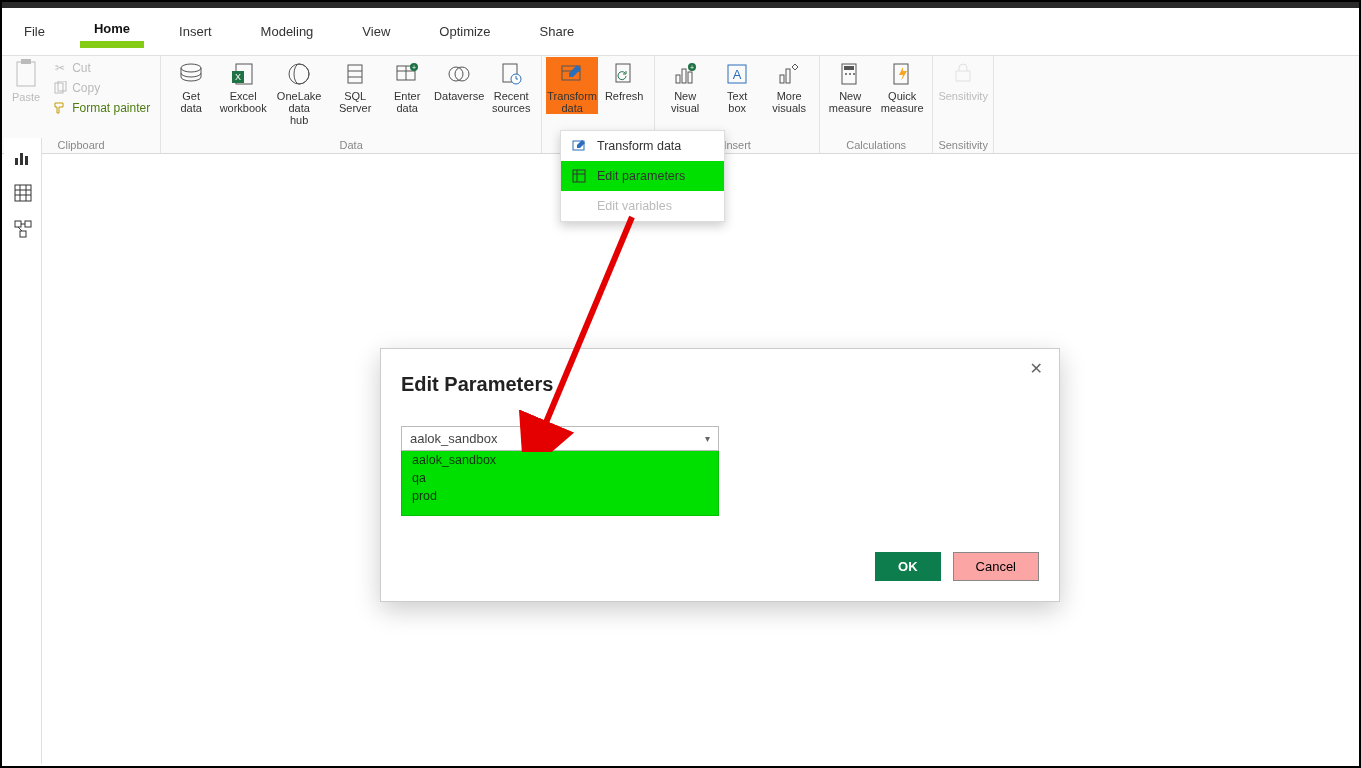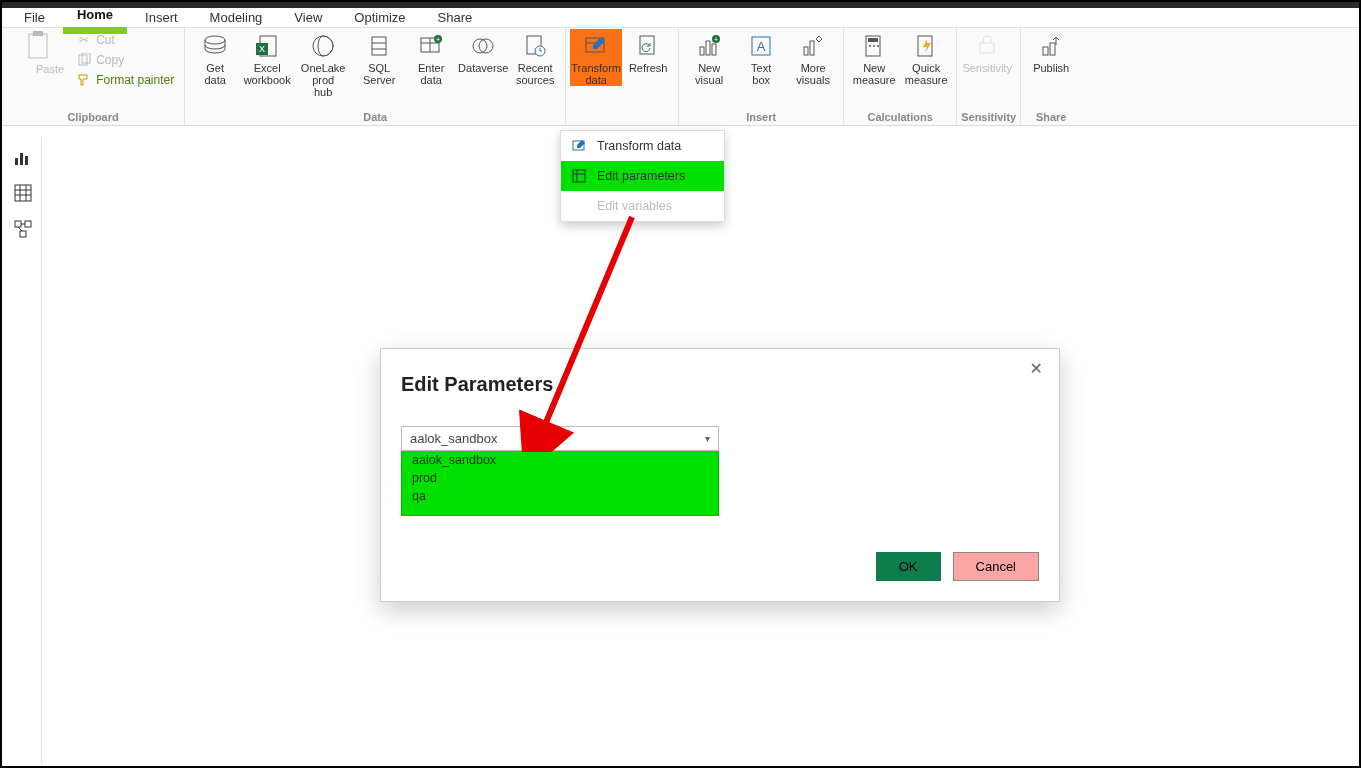--- a/index.html
+++ b/index.html
@@ -1,56 +1,56 @@
 <!DOCTYPE html>
 <html><head>
 <meta charset="utf-8">
 <style>
 * { box-sizing: border-box; margin: 0; padding: 0; font-family: "Segoe UI", Arial, sans-serif; }
 body { background: #ffffff; width: 1361px; height: 768px; position: relative; overflow: hidden; border: 2px solid #000; }
 .topbar { height: 6px; background: #2a2a2a; }
-.menubar { display: flex; align-items: center; height: 20px; border-bottom: 1px solid #e0e0e0; padding: 0 8px; gap: 4px; }
+.menubar { display: flex; align-items: center; height: 48px; border-bottom: 1px solid #e0e0e0; padding: 0 8px; gap: 21px; }
 .menubar .tab { padding: 5px 14px; font-size: 13px; color: #333; cursor: pointer; }
 .menubar .tab.active { font-weight: 600; border-bottom: 7px solid #84cc16; color: #111; }
 .ribbon { display: flex; border-bottom: 1px solid #d9d9d9; height: 98px; background: #fafafa; }
 .ribbon-group { display: flex; flex-direction: column; border-right: 1px solid #e3e3e3; padding: 1px 4px 0 4px; }
 .ribbon-group .items { display: flex; flex: 1; align-items: flex-start; }
-.ribbon-group .grp-label { text-align: center; font-size: 11px; color: #888; padding: 2px 0 2px; font-weight: bold; }
+.ribbon-group .grp-label { text-align: center; font-size: 11px; color: #888; padding: 2px 0 2px; }
 .rbtn { display: flex; flex-direction: column; align-items: center; justify-content: flex-start; width: 52px; padding: 3px 2px 0; cursor: pointer; }
 .rbtn .ic { width: 28px; height: 28px; display: flex; align-items: center; justify-content: center; }
 .rbtn .lbl { font-size: 11px; text-align: center; line-height: 12px; margin-top: 2px; color: #333; min-height: 24px; white-space: pre-line; }
 .rbtn.wide { width: 60px; }
 .rbtn.disabled .lbl { color: #bbb; }
 .rbtn.disabled svg { opacity: 0.4; }
 .clip-col { display: flex; flex-direction: column; padding: 2px 4px; gap: 2px; }
 .clip-row { display: flex; align-items: center; gap: 4px; font-size: 12px; color: #bbb; padding: 1px 2px; }
 .clip-row.en { color: #4d7c0f; }
 .clip-row .ci { width: 16px; height: 16px; display:inline-flex; align-items:center; justify-content:center; }
 .paste-box { display:flex; flex-direction:column; align-items:center; padding: 2px 6px; }
-.paste-box .lbl { font-size: 11px; color: #bbb; margin-top: 2px; margin-left: 24px; }
+.paste-box .lbl { font-size: 11px; color: #bbb; margin-top: 2px; }
 .left-rail { position: absolute; left: 2px; top: 136px; bottom: 2px; width: 38px; border-right: 1px solid #e0e0e0; display: flex; flex-direction: column; align-items: center; padding-top: 8px; gap: 14px; background: #fff; }
 .rail-ico { width: 22px; height: 22px; display:flex; align-items:center; justify-content:center; cursor:pointer; }
 .dropdown-menu { position: absolute; left: 558px; top: 128px; width: 165px; background: #fff; box-shadow: 0 4px 10px rgba(0,0,0,0.2); border: 1px solid #ddd; z-index: 5; }
 .dm-item { display:flex; align-items:center; gap: 10px; padding: 7px 10px; font-size: 12.5px; color: #333; cursor:pointer; }
 .dm-item .dmi { width:16px; height:16px; display:flex; align-items:center; justify-content:center; }
 .dm-item.highlight { background: #00e000; }
 .dm-item.disabled { color: #bbb; }
 .dialog { position:absolute; left: 378px; top: 346px; width: 680px; background:#fff; border:1px solid #ccc; box-shadow: 0 8px 24px rgba(0,0,0,0.2); padding: 24px 20px 20px; z-index:4; }
 .dialog .close { position:absolute; right:10px; top:8px; font-size:16px; color:#666; cursor:pointer; padding:2px 6px; }
 .dialog h2 { font-size: 20px; font-weight:600; color:#222; margin-bottom: 30px; }
 .field-label { font-size: 12.5px; color:#333; margin-bottom:4px; display:flex; align-items:center; gap:4px; }
 .info-ico { width:12px; height:12px; border:1px solid #888; border-radius:50%; font-size:9px; display:inline-flex; align-items:center; justify-content:center; color:#888; }
 .combobox { width: 318px; border:1px solid #bbb; display:flex; align-items:center; padding:4px 8px; font-size:13px; color:#444; position:relative; }
 .combobox .caret { margin-left:auto; font-size:10px; color:#666; }
 .options-list { width: 318px; border:1px solid #bbb; border-top:none; }
 .options-list.highlight { background:#00e000; padding-bottom: 10px; border-color: #00c000; }
 .opt { padding: 2px 10px; font-size:12.5px; color:#113311; cursor:pointer; }
 .dialog-buttons { display:flex; justify-content:flex-end; gap:12px; margin-top: 36px; }
 .btn { padding: 6px 22px; font-size:13px; border:1px solid #888; background:#fca5a5; cursor:pointer; }
-.btn.primary { background:#0d7d4d; color:#000000; border-color:#0d7d4d; font-weight:400; }
+.btn.primary { background:#0d7d4d; color:#ffffff; border-color:#0d7d4d; font-weight:700; }
 .arrow { position:absolute; z-index:6; pointer-events:none; }
 .highlight-box { position:absolute; left:378px; top:465px; width:348px; height:70px; background:#00e000; z-index:3; }
 svg { display:block; }
 </style>
 </head>
 <body>
 
 <div class="topbar"></div>
 
 <div class="menubar">
@@ -127,21 +127,21 @@
         <span class="lbl">Excel
 workbook</span>
       </div>
       <div class="rbtn wide">
         <span class="ic">
             <svg width="26" height="26">
               <circle cx="13" cy="13" r="10" fill="none" stroke="#555"></circle>
               <path d="M13 3 a10 10 0 0 1 0 20 a5 10 0 0 1 0 -20" fill="none" stroke="#555"></path>
             </svg>
           </span>
-        <span class="lbl">OneLake prod
+        <span class="lbl">OneLake data
 hub</span>
       </div>
       <div class="rbtn">
         <span class="ic">
             <svg width="26" height="26">
               <rect x="6" y="4" width="14" height="18" fill="none" stroke="#555"></rect>
               <line x1="6" y1="10" x2="20" y2="10" stroke="#555"></line>
               <line x1="6" y1="16" x2="20" y2="16" stroke="#555"></line>
             </svg>
           </span>
@@ -289,35 +289,20 @@
               <rect x="6" y="10" width="14" height="10" fill="none" stroke="#bbb"></rect>
               <path d="M9 10 v-3 a4 4 0 0 1 8 0 v3" fill="none" stroke="#bbb"></path>
             </svg>
           </span>
         <span class="lbl">Sensitivity</span>
       </div>
     </div>
     <div class="grp-label">Sensitivity</div>
   </div>
 
-  <div class="ribbon-group" style="border-right:none;">
-    <div class="items">
-      <div class="rbtn">
-        <span class="ic">
-            <svg width="26" height="26">
-              <rect x="5" y="14" width="5" height="8" fill="none" stroke="#555"></rect>
-              <rect x="12" y="10" width="5" height="12" fill="none" stroke="#555"></rect>
-              <path d="M18 4 l0 8 M15 7 l3 -3 l3 3" fill="none" stroke="#555"></path>
-            </svg>
-          </span>
-        <span class="lbl">Publish</span>
-      </div>
-    </div>
-    <div class="grp-label">Share</div>
-  </div>
 
 </div>
 
 <div class="left-rail">
   <div class="rail-ico">
       <svg width="18" height="18">
         <rect x="1" y="10" width="3" height="7" fill="#333"></rect>
         <rect x="6" y="5" width="3" height="12" fill="#333"></rect>
         <rect x="11" y="8" width="3" height="9" fill="#333"></rect>
       </svg>
@@ -374,22 +359,22 @@
   <div class="close">
     <span>✕</span>
   </div>
   <h2>Edit Parameters</h2>
   <div class="combobox">
     <span>aalok_sandbox</span>
     <span class="caret">▾</span>
   </div>
   <div class="options-list highlight">
     <div class="opt">aalok_sandbox</div>
+    <div class="opt">qa</div>
     <div class="opt">prod</div>
-    <div class="opt">qa</div>
   </div>
   <div class="dialog-buttons">
     <button class="btn primary">OK</button>
     <button class="btn">Cancel</button>
   </div>
 </div>
 
 <svg class="arrow" style="left:510px; top:210px;" width="160" height="240">
   <defs>
       <marker id="ah" markerWidth="12" markerHeight="12" refX="2" refY="5" orient="auto">

